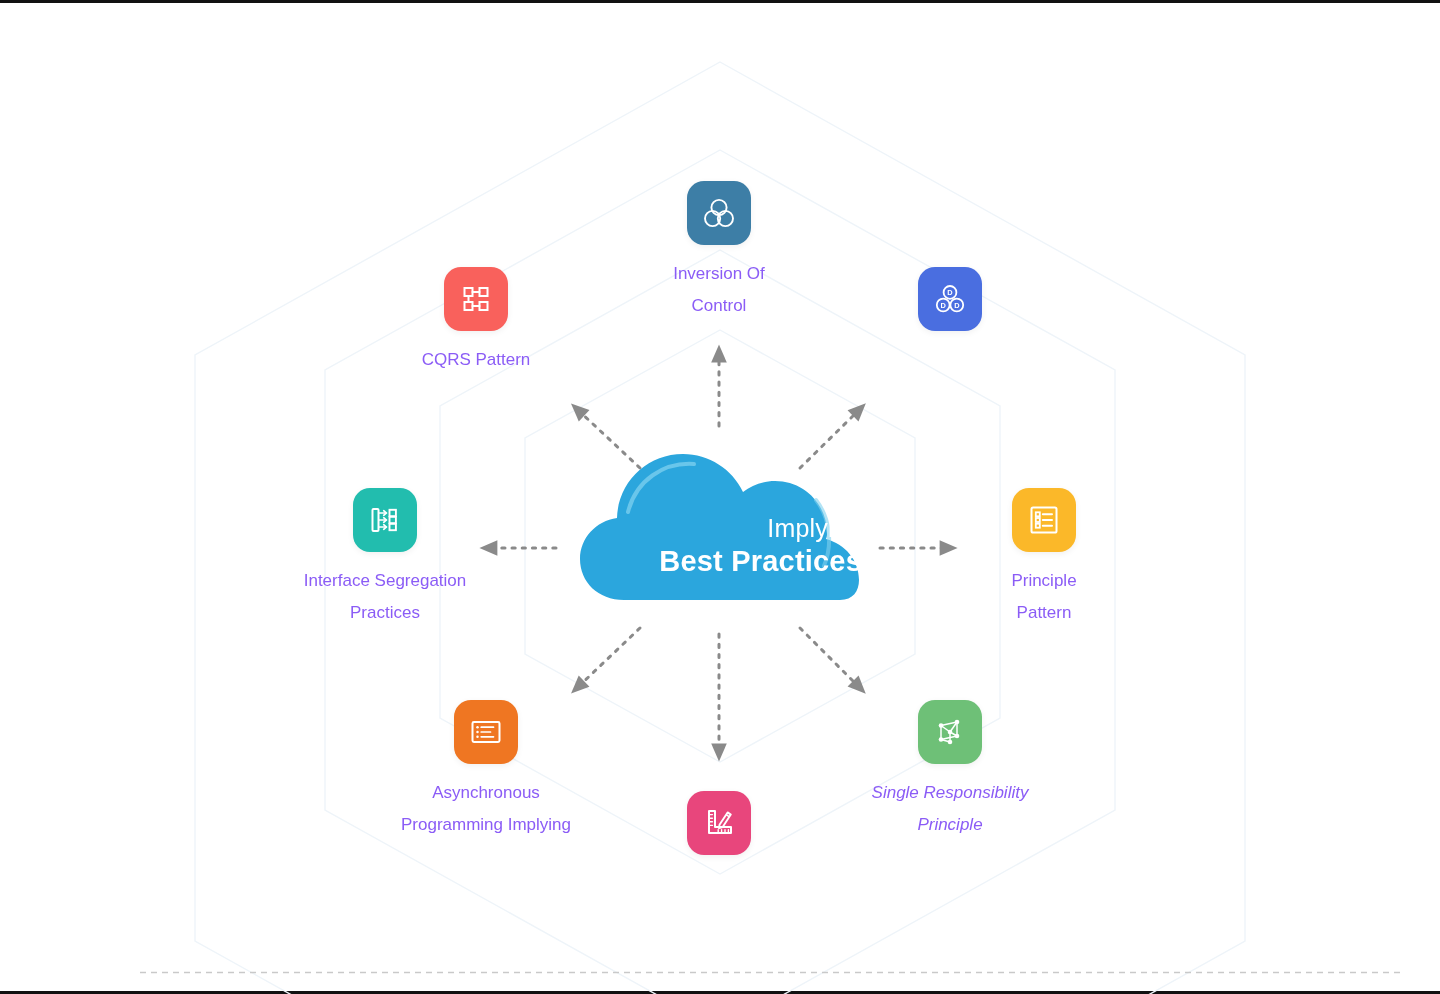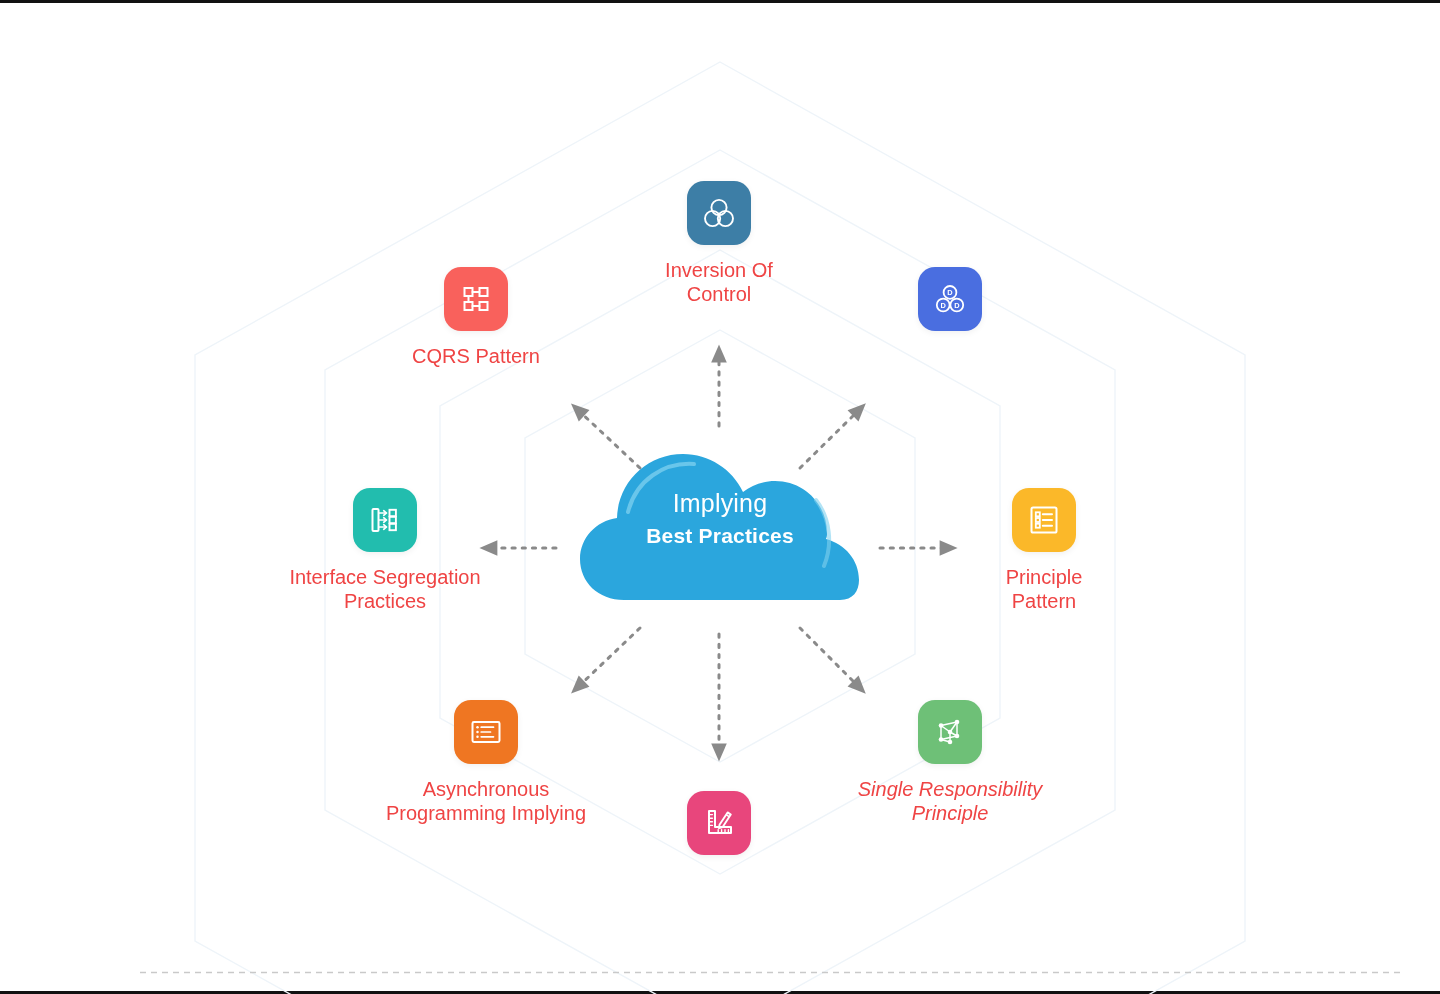--- a/index.html
+++ b/index.html
@@ -51,37 +51,37 @@
   .cloud-wrap {
     position: absolute;
     left: 578px;
     top: 440px;
     width: 284px;
     height: 175px;
   }
   .cloud-text {
     position: absolute;
     left: 0;
-    top: 47px;
+    top: 72px;
     width: 284px;
-    text-align: center;
+    text-align: right;
     pointer-events: none;
   }
   .cloud-line1 {
     display: block;
     color: #ffffff;
     font-size: 25px;
     font-weight: 400;
     letter-spacing: 0.2px;
     line-height: 32px;
   }
   .cloud-line2 {
     display: block;
     color: #ffffff;
-    font-size: 21px;
+    font-size: 29px;
     font-weight: bold;
     letter-spacing: 0.2px;
     line-height: 34px;
   }
 
   
   .node {
     position: absolute;
     width: 260px;
     text-align: center;
@@ -92,23 +92,23 @@
     margin: 0 auto;
     border-radius: 17px;
     display: flex;
     align-items: center;
     justify-content: center;
     box-shadow: 0 2px 6px rgba(0,0,0,0.06);
   }
   .node .tile svg { display: block; }
   .node .caption {
     margin-top: 13px;
-    font-size: 20px;
-    line-height: 24px;
-    color: #ef4444;
+    font-size: 17px;
+    line-height: 32px;
+    color: #8b5cf6;
     white-space: pre-line;
     font-family: "Liberation Sans", sans-serif;
   }
 </style>
 </head>
 <body>
 
 <div id="stage">
 
   <div class="edge-rule top"></div>

